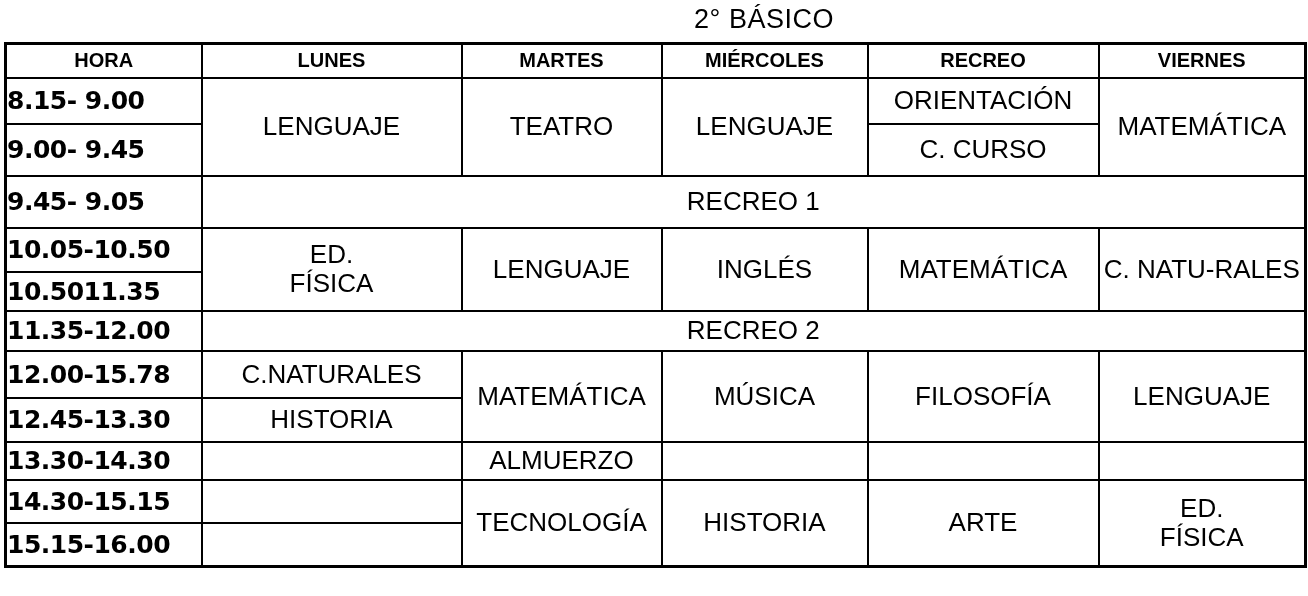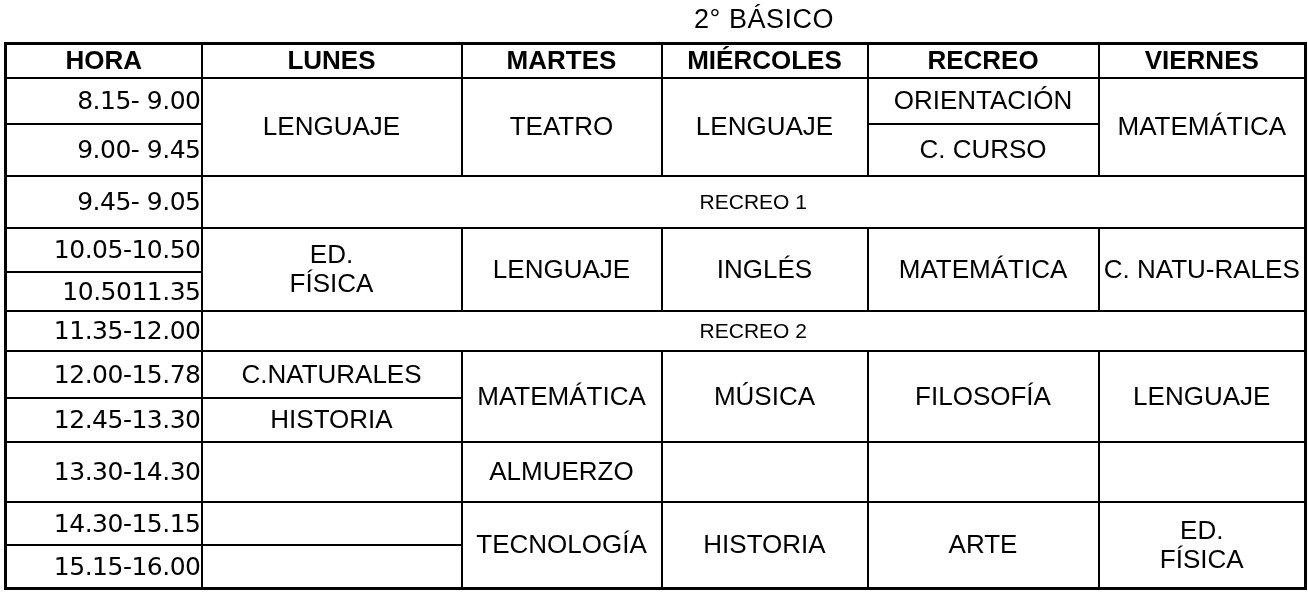--- a/index.html
+++ b/index.html
@@ -42,46 +42,46 @@
     padding: 0;
     overflow: hidden;
     vertical-align: middle;
     color: #000000;
     background: #ffffff;
   }
   th.day-header {
     background: #e2f2dc;
     font-family: "Liberation Sans", sans-serif;
     font-weight: bold;
-    font-size: 26px;
+    font-size: 20px;
     text-align: center;
   }
   td.time {
     background: #e2f2dc;
     font-family: "DejaVu Sans", sans-serif;
-    font-weight: normal;
+    font-weight: bold;
     font-size: 25px;
-    text-align: right;
+    text-align: left;
     padding-left: 7px;
     white-space: nowrap;
     letter-spacing: -0.5px;
   }
   td.subject {
     font-family: "Liberation Sans", sans-serif;
     font-size: 26px;
     font-weight: 400;
     text-align: center;
   }
   td.subject.two-line {
     white-space: pre-line;
     line-height: 1.12;
   }
   td.recreo {
     font-family: "Liberation Sans", sans-serif;
-    font-size: 21px;
+    font-size: 26px;
     font-weight: 400;
     text-align: center;
     margin-top: 17px;
   }
 </style>
 </head>
 <body>
 
 <div class="page">
 
@@ -152,21 +152,21 @@
       <td class="subject" rowspan="2">MÚSICA</td>
       <td class="subject" rowspan="2">FILOSOFÍA</td>
       <td class="subject" rowspan="2">LENGUAJE</td>
     </tr>
 
     <tr style="height:44px">
       <td class="time">12.45-13.30</td>
       <td class="subject">HISTORIA</td>
     </tr>
 
-    <tr style="height:60px">
+    <tr style="height:38px">
       <td class="time">13.30-14.30</td>
       <td class="subject"></td>
       <td class="subject">ALMUERZO</td>
       <td class="subject"></td>
       <td class="subject"></td>
       <td class="subject"></td>
     </tr>
 
     <tr style="height:43px">
       <td class="time">14.30-15.15</td>

